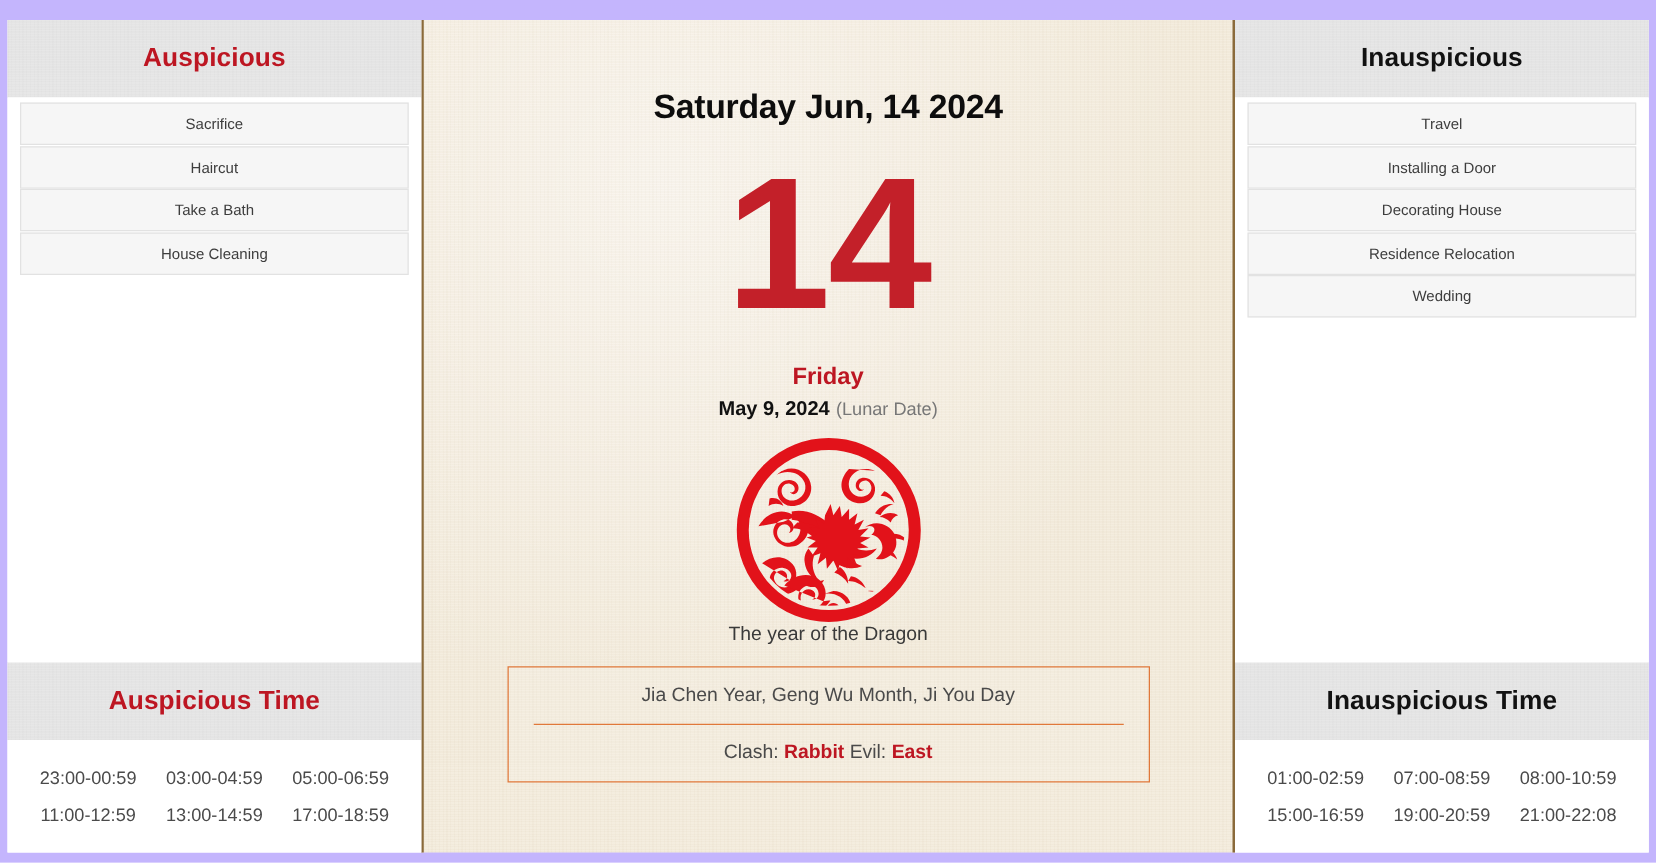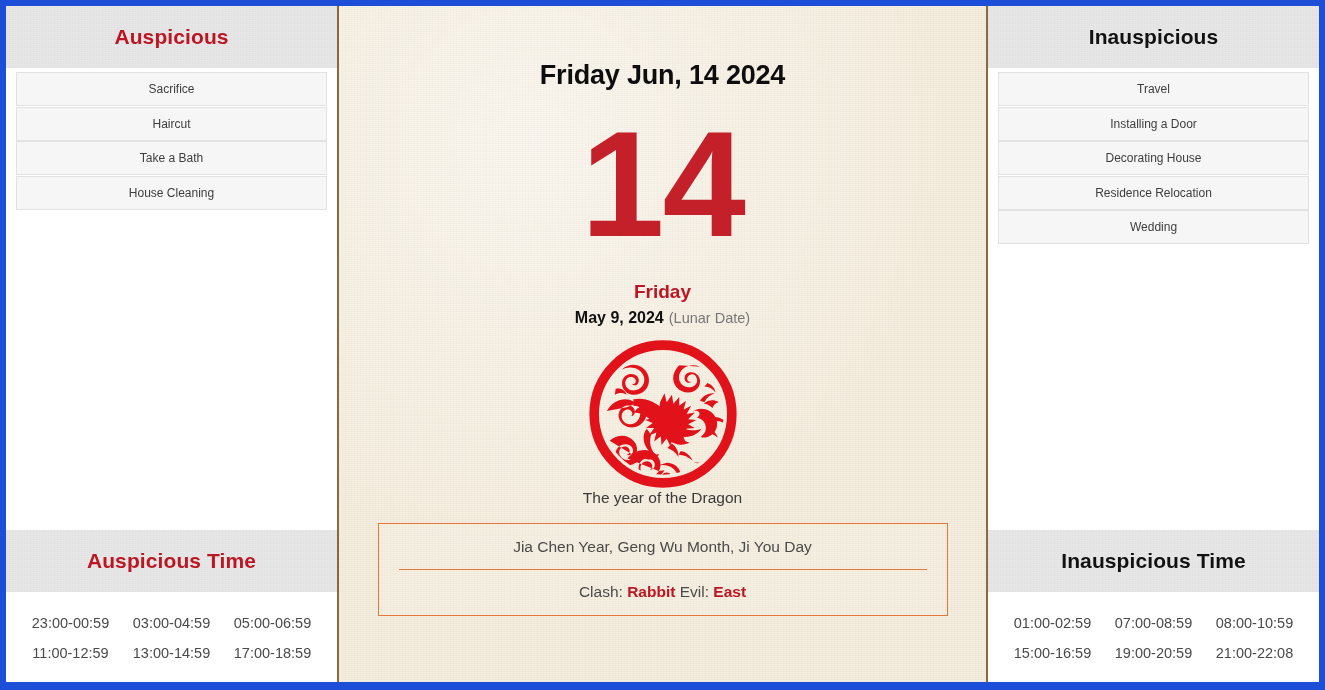--- a/index.html
+++ b/index.html
@@ -8,23 +8,23 @@
     width: 1325px;
     height: 690px;
     overflow: hidden;
     font-family: "Liberation Sans", sans-serif;
   }
 
   #app {
     position: relative;
     width: 1325px;
     height: 690px;
-    background: #1d4ed8;
-    display: flex;
-    padding: 6px 6px 8px 6px;
+    background: #c4b5fd;
+    display: flex;
+    padding: 16px 6px 8px 6px;
   }
 
   
   .side-panel {
     width: 331px;
     flex: 0 0 331px;
     background: #ffffff;
     display: flex;
     flex-direction: column;
     position: relative;
@@ -163,21 +163,21 @@
   }
   .zodiac-label {
     margin-top: 1px;
     font-size: 15.5px;
     color: #3a3a3a;
   }
 
   
   .info-box {
     margin-top: 16px;
-    width: 570px;
+    width: 514px;
     border: 1px solid #e0783a;
     background: rgba(255,255,255,0.10);
     padding: 14px 20px 14px 20px;
   }
   .info-line1 {
     text-align: center;
     font-size: 15.5px;
     color: #4a4a4a;
     padding-bottom: 13px;
     border-bottom: 1.5px solid #e0783a;
@@ -226,21 +226,21 @@
       <div class="time-cell">03:00-04:59</div>
       <div class="time-cell">05:00-06:59</div>
       <div class="time-cell">11:00-12:59</div>
       <div class="time-cell">13:00-14:59</div>
       <div class="time-cell">17:00-18:59</div>
     </div>
   </div>
 
   <div class="center-panel">
 
-    <div class="date-title">Friday Jun, 14 2024</div>
+    <div class="date-title">Saturday Jun, 14 2024</div>
 
     <div class="big-day">14</div>
 
     <div class="weekday">Friday</div>
 
     <div class="lunar-row">
       <span class="lunar-date">May 9, 2024</span>
       <span class="lunar-note">(Lunar Date)</span>
     </div>
 

